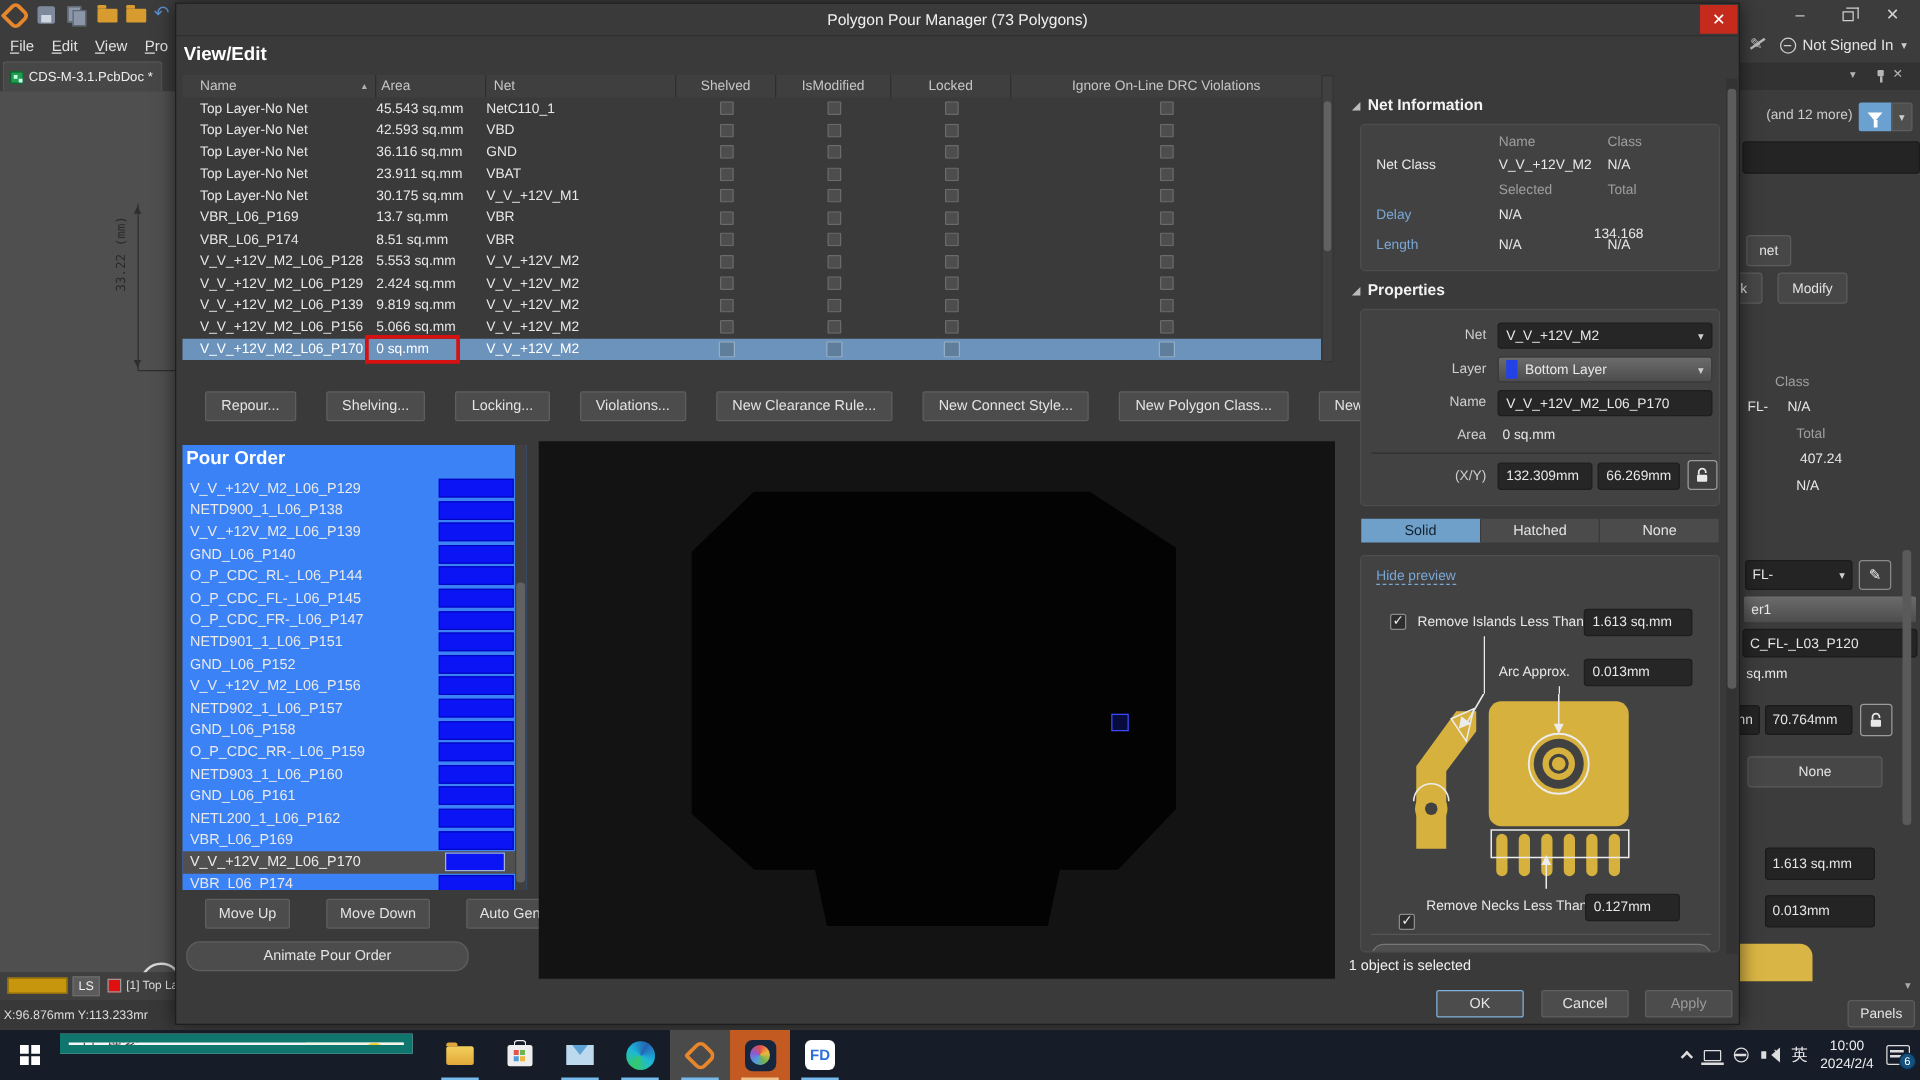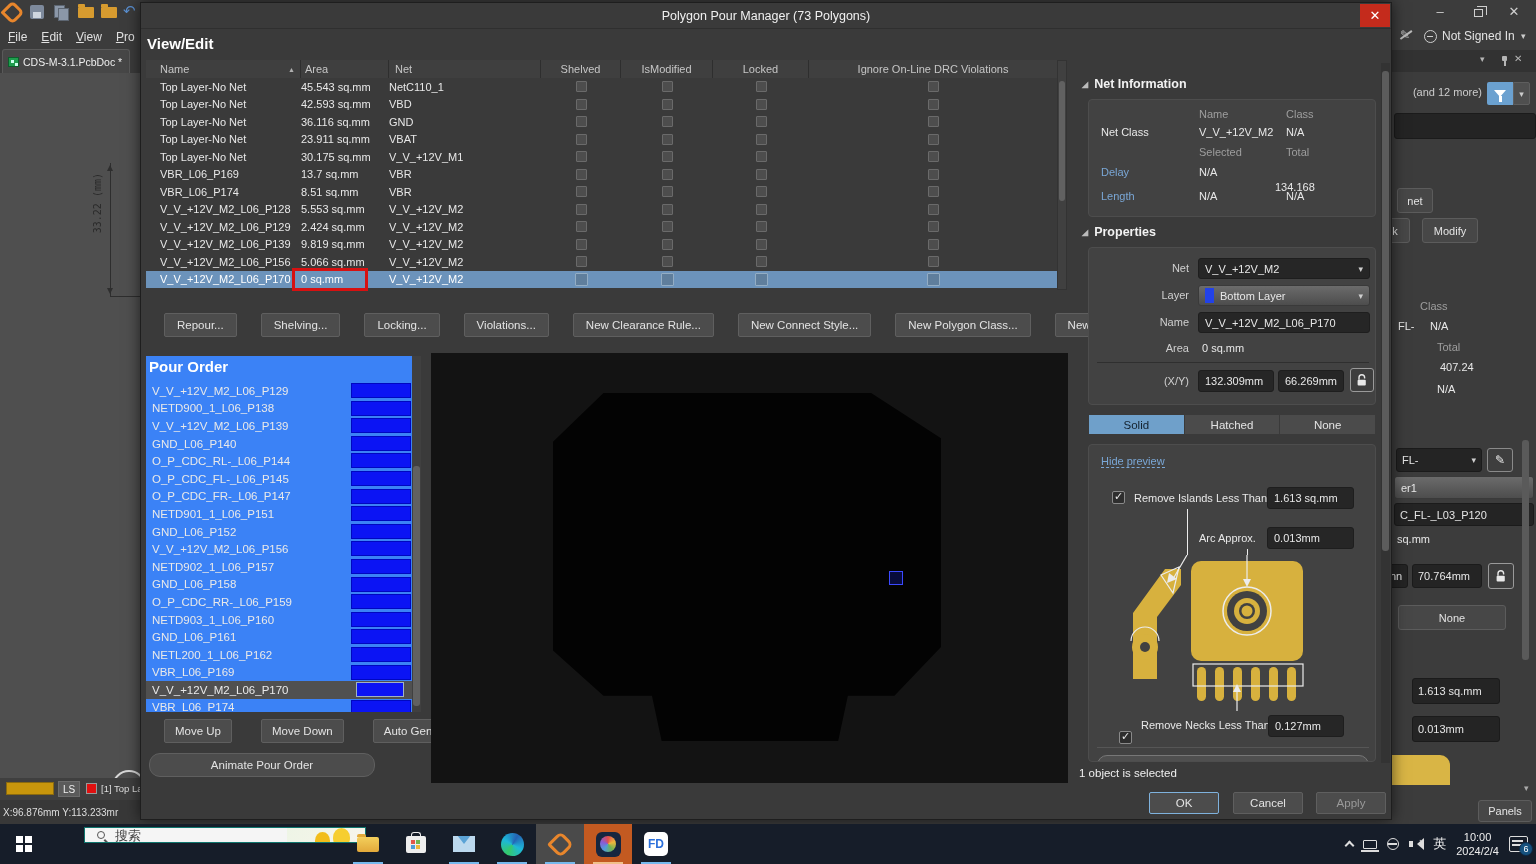--- a/index.html
+++ b/index.html
@@ -160,21 +160,21 @@
   .rp-thumb{position:absolute;left:1px;top:8px;width:7px;height:480px;background:#5c5c5c;border-radius:3px;}
   .footer-btn{position:absolute;height:22px;width:70px;}
   .ok-btn{border:1px solid #7fb2dd;}
   .apply-btn{color:#9a9a9a;}
 
   
   .taskbar{position:absolute;left:0;top:824px;width:1536px;height:40px;background:#161d29;display:flex;align-items:center;z-index:5;}
   .start{width:48px;height:40px;display:flex;align-items:center;justify-content:center;}
   .winlogo{display:grid;grid-template-columns:7px 7px;grid-template-rows:7px 7px;gap:1.5px;}
   .winlogo div{background:#fff;}
-  .tsearch{position:absolute;left:48px;top:3px;width:282px;height:16px;background:#f5f5f5;border:1px solid #0f766e;display:flex;align-items:center;overflow:hidden;margin-left:36px;}
+  .tsearch{position:absolute;left:48px;top:3px;width:282px;height:16px;background:#f5f5f5;border:7px solid #0f766e;display:flex;align-items:center;overflow:hidden;}
   .tsearch .mag{border-color:#555;margin:0 8px 0 12px;}
   .tsearch .mag:after{background:#555;}
   .tsearch input{border:none;outline:none;background:transparent;color:#333;font-size:13px;width:150px;font-family:"Liberation Sans",sans-serif;}
   .tsearch input::placeholder{color:#444;}
   .flowers{position:absolute;right:0;top:0;width:78px;height:34px;background:linear-gradient(120deg,#eef5e6,#f8f4ec);overflow:hidden;}
   .petal{position:absolute;border-radius:50% 50% 45% 45%;}
   .task-icons{position:absolute;left:344px;top:0;height:40px;display:flex;text-align:right;}
   .ttile{width:48px;height:40px;display:flex;align-items:center;justify-content:center;position:relative;}
   .ttile .ul{position:absolute;left:9px;bottom:0;width:30px;height:2px;background:#76b9ed;}
   .ttile.hl-gray{background:#4a4a4a;}

